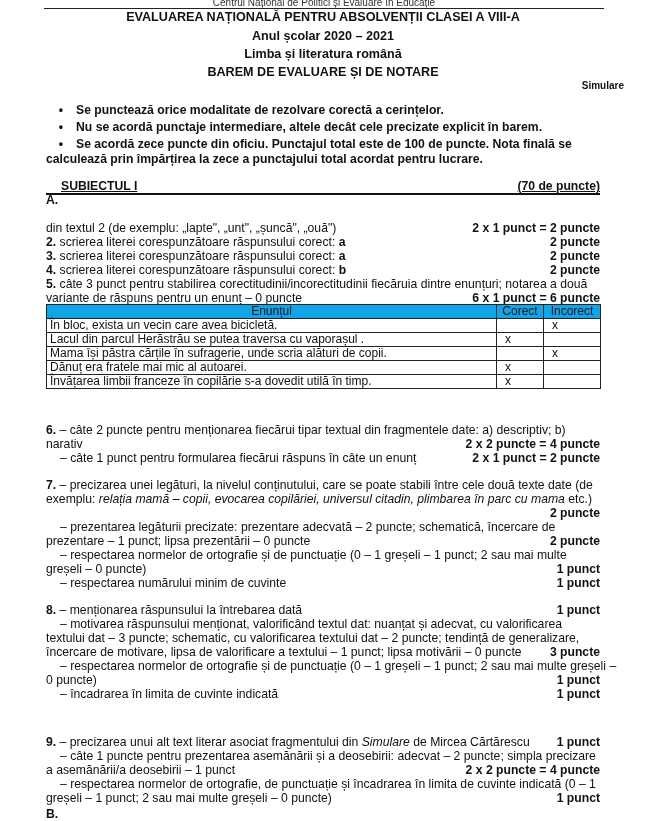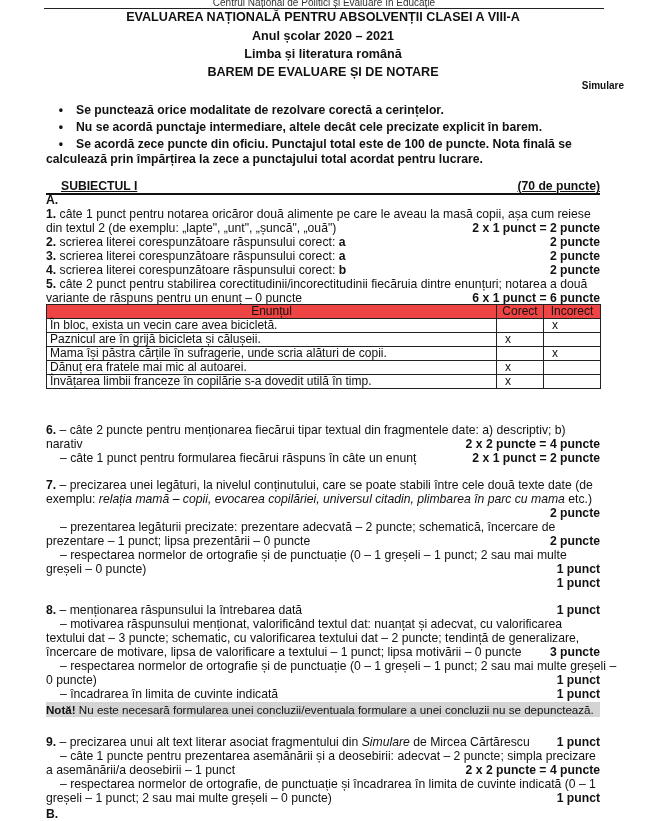--- a/index.html
+++ b/index.html
@@ -20,21 +20,21 @@
   .i { font-style: italic; }
   .pts { position: absolute; right: 0; top: 0; font-weight: bold; }
   .bul { font-weight: bold; }
   .bul .dot { display: inline-block; width: 30px; text-align: center; }
   .subj { border-bottom: 2px solid #111; font-weight: bold; }
   .subj .u { text-decoration: underline; margin-left: 15px; }
   table.tbl {
     position: absolute; left: 46px; top: 304px; width: 555px; border-collapse: collapse; font-size: 12px;
   }
   table.tbl td, table.tbl th { border: 1px solid #222; padding: 0 3px; height: 13px; line-height: 13px; font-weight: normal; }
-  table.tbl th { background: #ef4444; }
+  table.tbl th { background: #0ea5e9; }
   table.tbl td.x { padding-left: 8px; }
   .note { background: #d4d4d4; }
   .ind { padding-left: 14px; box-sizing: border-box; }
 </style>
 </head>
 <body>
 
 <div class="page">
 
   <div class="topline">Centrul Național de Politici și Evaluare în Educație</div>
@@ -49,44 +49,43 @@
   <div class="line bul" style="top:120px; left:46px"><span class="dot">•</span><span>Nu se acordă punctaje intermediare, altele decât cele precizate explicit în barem.</span></div>
   <div class="line bul" style="top:137px; left:46px"><span class="dot">•</span><span>Se acordă zece puncte din oficiu. Punctajul total este de 100 de puncte. Nota finală se</span></div>
   <div class="line bul" style="top:152px">calculează prin împărțirea la zece a punctajului total acordat pentru lucrare.</div>
 
   <div class="line subj" style="top:179px; height:14px; line-height:14px">
     <span class="u">SUBIECTUL I</span>
     <span class="pts u">(70 de puncte)</span>
   </div>
   <div class="line b" style="top:193px">A.</div>
 
-  <div class="line" style="top:207px"><span class="b">1.</span> <span>câte 1 punct pentru notarea oricăror două alimente pe care le aveau la masă copii, așa cum reiese</span></div>
   <div class="line" style="top:221px"><span>din textul 2 (de exemplu: „lapte", „unt", „șuncă", „ouă")</span><span class="pts">2 x 1 punct = 2 puncte</span></div>
 
   <div class="line" style="top:235px"><span class="b">2.</span> <span>scrierea literei corespunzătoare răspunsului corect: </span><span class="b">a</span><span class="pts">2 puncte</span></div>
   <div class="line" style="top:249px"><span class="b">3.</span> <span>scrierea literei corespunzătoare răspunsului corect: </span><span class="b">a</span><span class="pts">2 puncte</span></div>
   <div class="line" style="top:263px"><span class="b">4.</span> <span>scrierea literei corespunzătoare răspunsului corect: </span><span class="b">b</span><span class="pts">2 puncte</span></div>
 
-  <div class="line" style="top:277px"><span class="b">5.</span> <span>câte 2 punct pentru stabilirea corectitudinii/incorectitudinii fiecăruia dintre enunțuri; notarea a două</span></div>
+  <div class="line" style="top:277px"><span class="b">5.</span> <span>câte 3 punct pentru stabilirea corectitudinii/incorectitudinii fiecăruia dintre enunțuri; notarea a două</span></div>
   <div class="line" style="top:291px"><span>variante de răspuns pentru un enunț – 0 puncte</span><span class="pts">6 x 1 punct = 6 puncte</span></div>
 
   <table class="tbl">
     <tbody>
         <tr>
       <th style="text-align:center">Enunțul</th>
       <th style="width:40px">Corect</th>
       <th style="width:50px">Incorect</th>
     </tr>
     <tr>
           <td>În bloc, exista un vecin care avea bicicletă.</td>
           <td class="x"></td>
           <td class="x">x</td>
         </tr>
     <tr>
-          <td>Paznicul are în grijă bicicleta și călușeii.</td>
+          <td>Lacul din parcul Herăstrău se putea traversa cu vaporașul .</td>
           <td class="x">x</td>
           <td class="x"></td>
         </tr>
     <tr>
           <td>Mama își păstra cărțile în sufragerie, unde scria alături de copii.</td>
           <td class="x"></td>
           <td class="x">x</td>
         </tr>
     <tr>
           <td>Dănuț era fratele mai mic al autoarei.</td>
@@ -107,30 +106,29 @@
 
   <div class="line" style="top:478px"><span class="b">7.</span><span>  – precizarea unei legături, la nivelul conținutului, care se poate stabili între cele două texte date (de</span></div>
   <div class="line" style="top:492px"><span>exemplu: </span><span class="i">relația mamă – copii, evocarea copilăriei, universul citadin, plimbarea în parc cu mama</span><span> etc.)</span></div>
   <div class="line" style="top:506px">
       <span class="pts">2 puncte</span>
     </div>
   <div class="line ind" style="top:520px">– prezentarea legăturii precizate: prezentare adecvată – 2 puncte; schematică, încercare de</div>
   <div class="line" style="top:534px"><span>prezentare – 1 punct; lipsa prezentării – 0 puncte</span><span class="pts">2 puncte</span></div>
   <div class="line ind" style="top:548px">– respectarea normelor de ortografie și de punctuație (0 – 1 greșeli – 1 punct; 2 sau mai multe</div>
   <div class="line" style="top:562px"><span>greșeli – 0 puncte)</span><span class="pts">1 punct</span></div>
-  <div class="line ind" style="top:576px"><span class="pts">1 punct</span></div>
+  <div class="line ind" style="top:576px"><span>– respectarea numărului minim de cuvinte</span><span class="pts">1 punct</span></div>
 
   <div class="line" style="top:603px"><span class="b">8.</span><span> – menționarea răspunsului la întrebarea dată</span><span class="pts">1 punct</span></div>
   <div class="line ind" style="top:617px">– motivarea răspunsului menționat, valorificând textul dat: nuanțat și adecvat, cu valorificarea</div>
   <div class="line" style="top:631px">textului dat – 3 puncte; schematic, cu valorificarea textului dat – 2 puncte; tendință de generalizare,</div>
   <div class="line" style="top:645px"><span>încercare de motivare, lipsa de valorificare a textului – 1 punct; lipsa motivării – 0 puncte</span><span class="pts">3 puncte</span></div>
   <div class="line ind" style="top:659px">– respectarea normelor de ortografie și de punctuație (0 – 1 greșeli – 1 punct; 2 sau mai multe greșeli –</div>
   <div class="line" style="top:673px"><span>0 puncte)</span><span class="pts">1 punct</span></div>
   <div class="line ind" style="top:687px"><span>– încadrarea în limita de cuvinte indicată</span><span class="pts">1 punct</span></div>
-  <div class="line note" style="top:702px; font-size:11.6px"><span class="b">Notă!</span><span> Nu este necesară formularea unei concluzii/eventuala formulare a unei concluzii nu se depunctează.</span></div>
 
   <div class="line" style="top:735px"><span class="b">9.</span><span> – precizarea unui alt text literar asociat fragmentului din </span><span class="i">Simulare</span><span> de Mircea Cărtărescu</span><span class="pts">1 punct</span></div>
   <div class="line ind" style="top:749px">– câte 1 puncte pentru prezentarea asemănării și a deosebirii: adecvat – 2 puncte; simpla precizare</div>
   <div class="line" style="top:763px"><span>a asemănării/a deosebirii – 1 punct</span><span class="pts">2 x 2 puncte = 4 puncte</span></div>
   <div class="line ind" style="top:777px">– respectarea normelor de ortografie, de punctuație și încadrarea în limita de cuvinte indicată (0 – 1</div>
   <div class="line" style="top:791px"><span>greșeli – 1 punct; 2 sau mai multe greșeli – 0 puncte)</span><span class="pts">1 punct</span></div>
   <div class="line b" style="top:807px">B.</div>
 
 </div>
 

